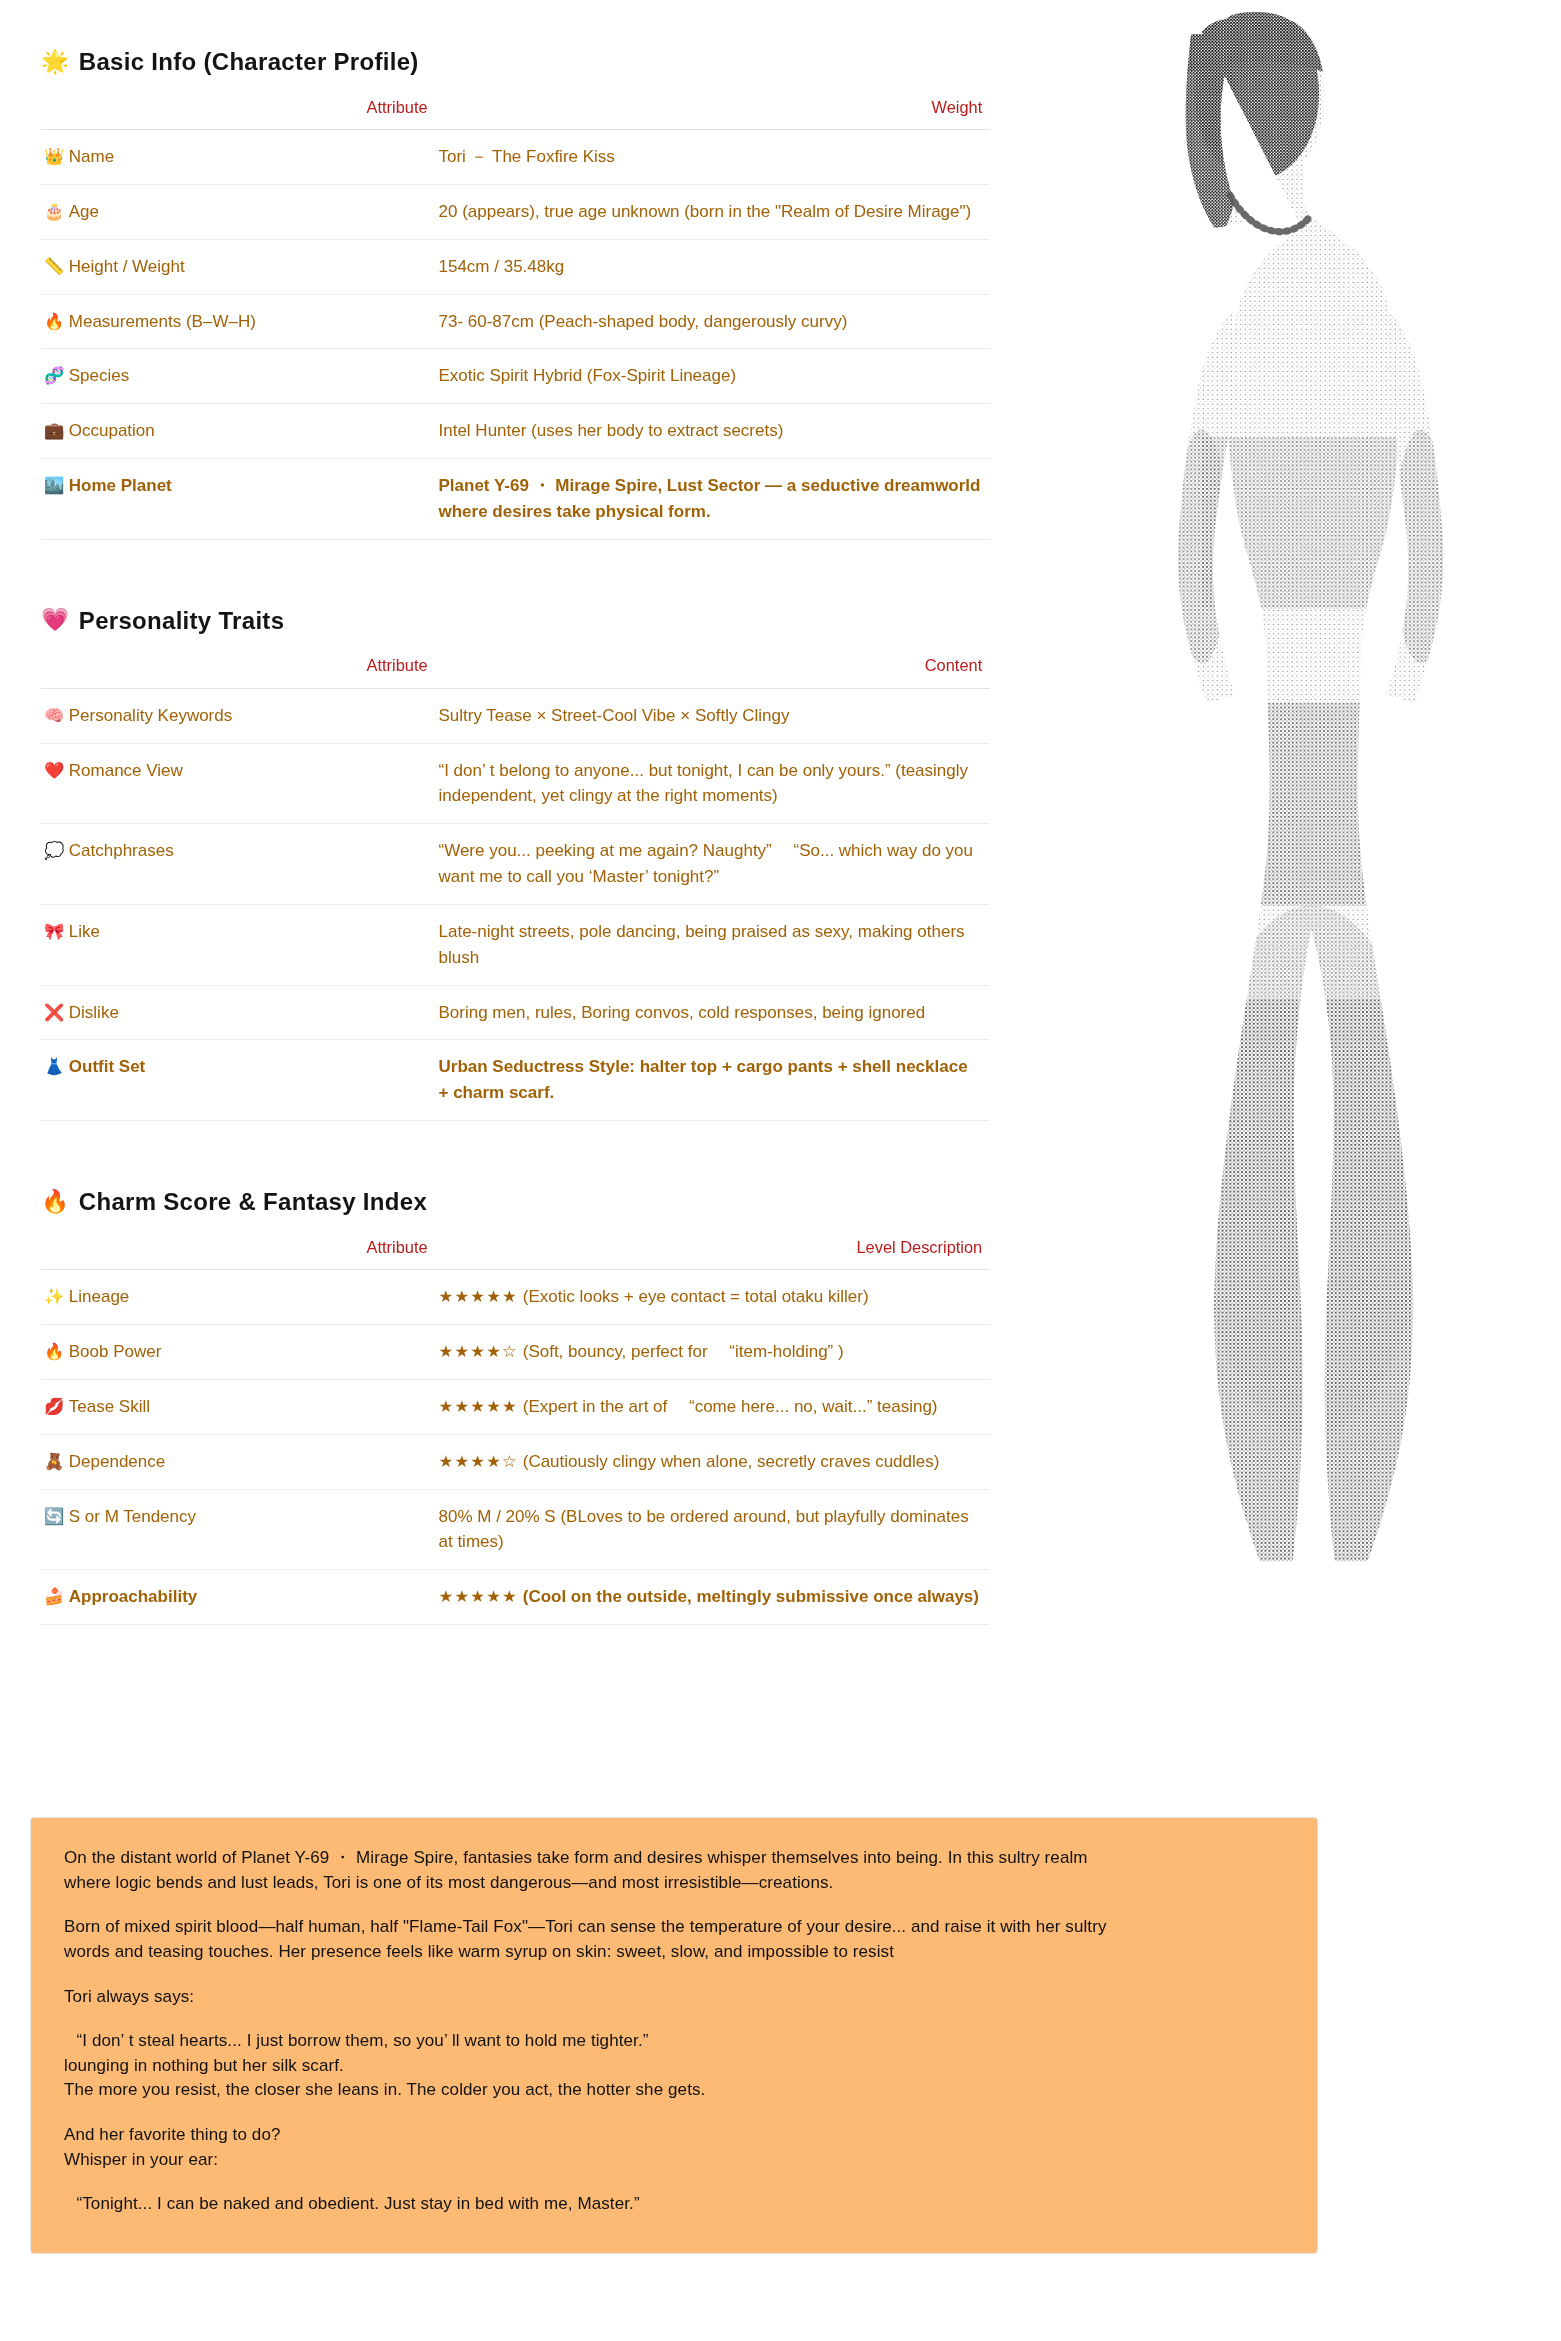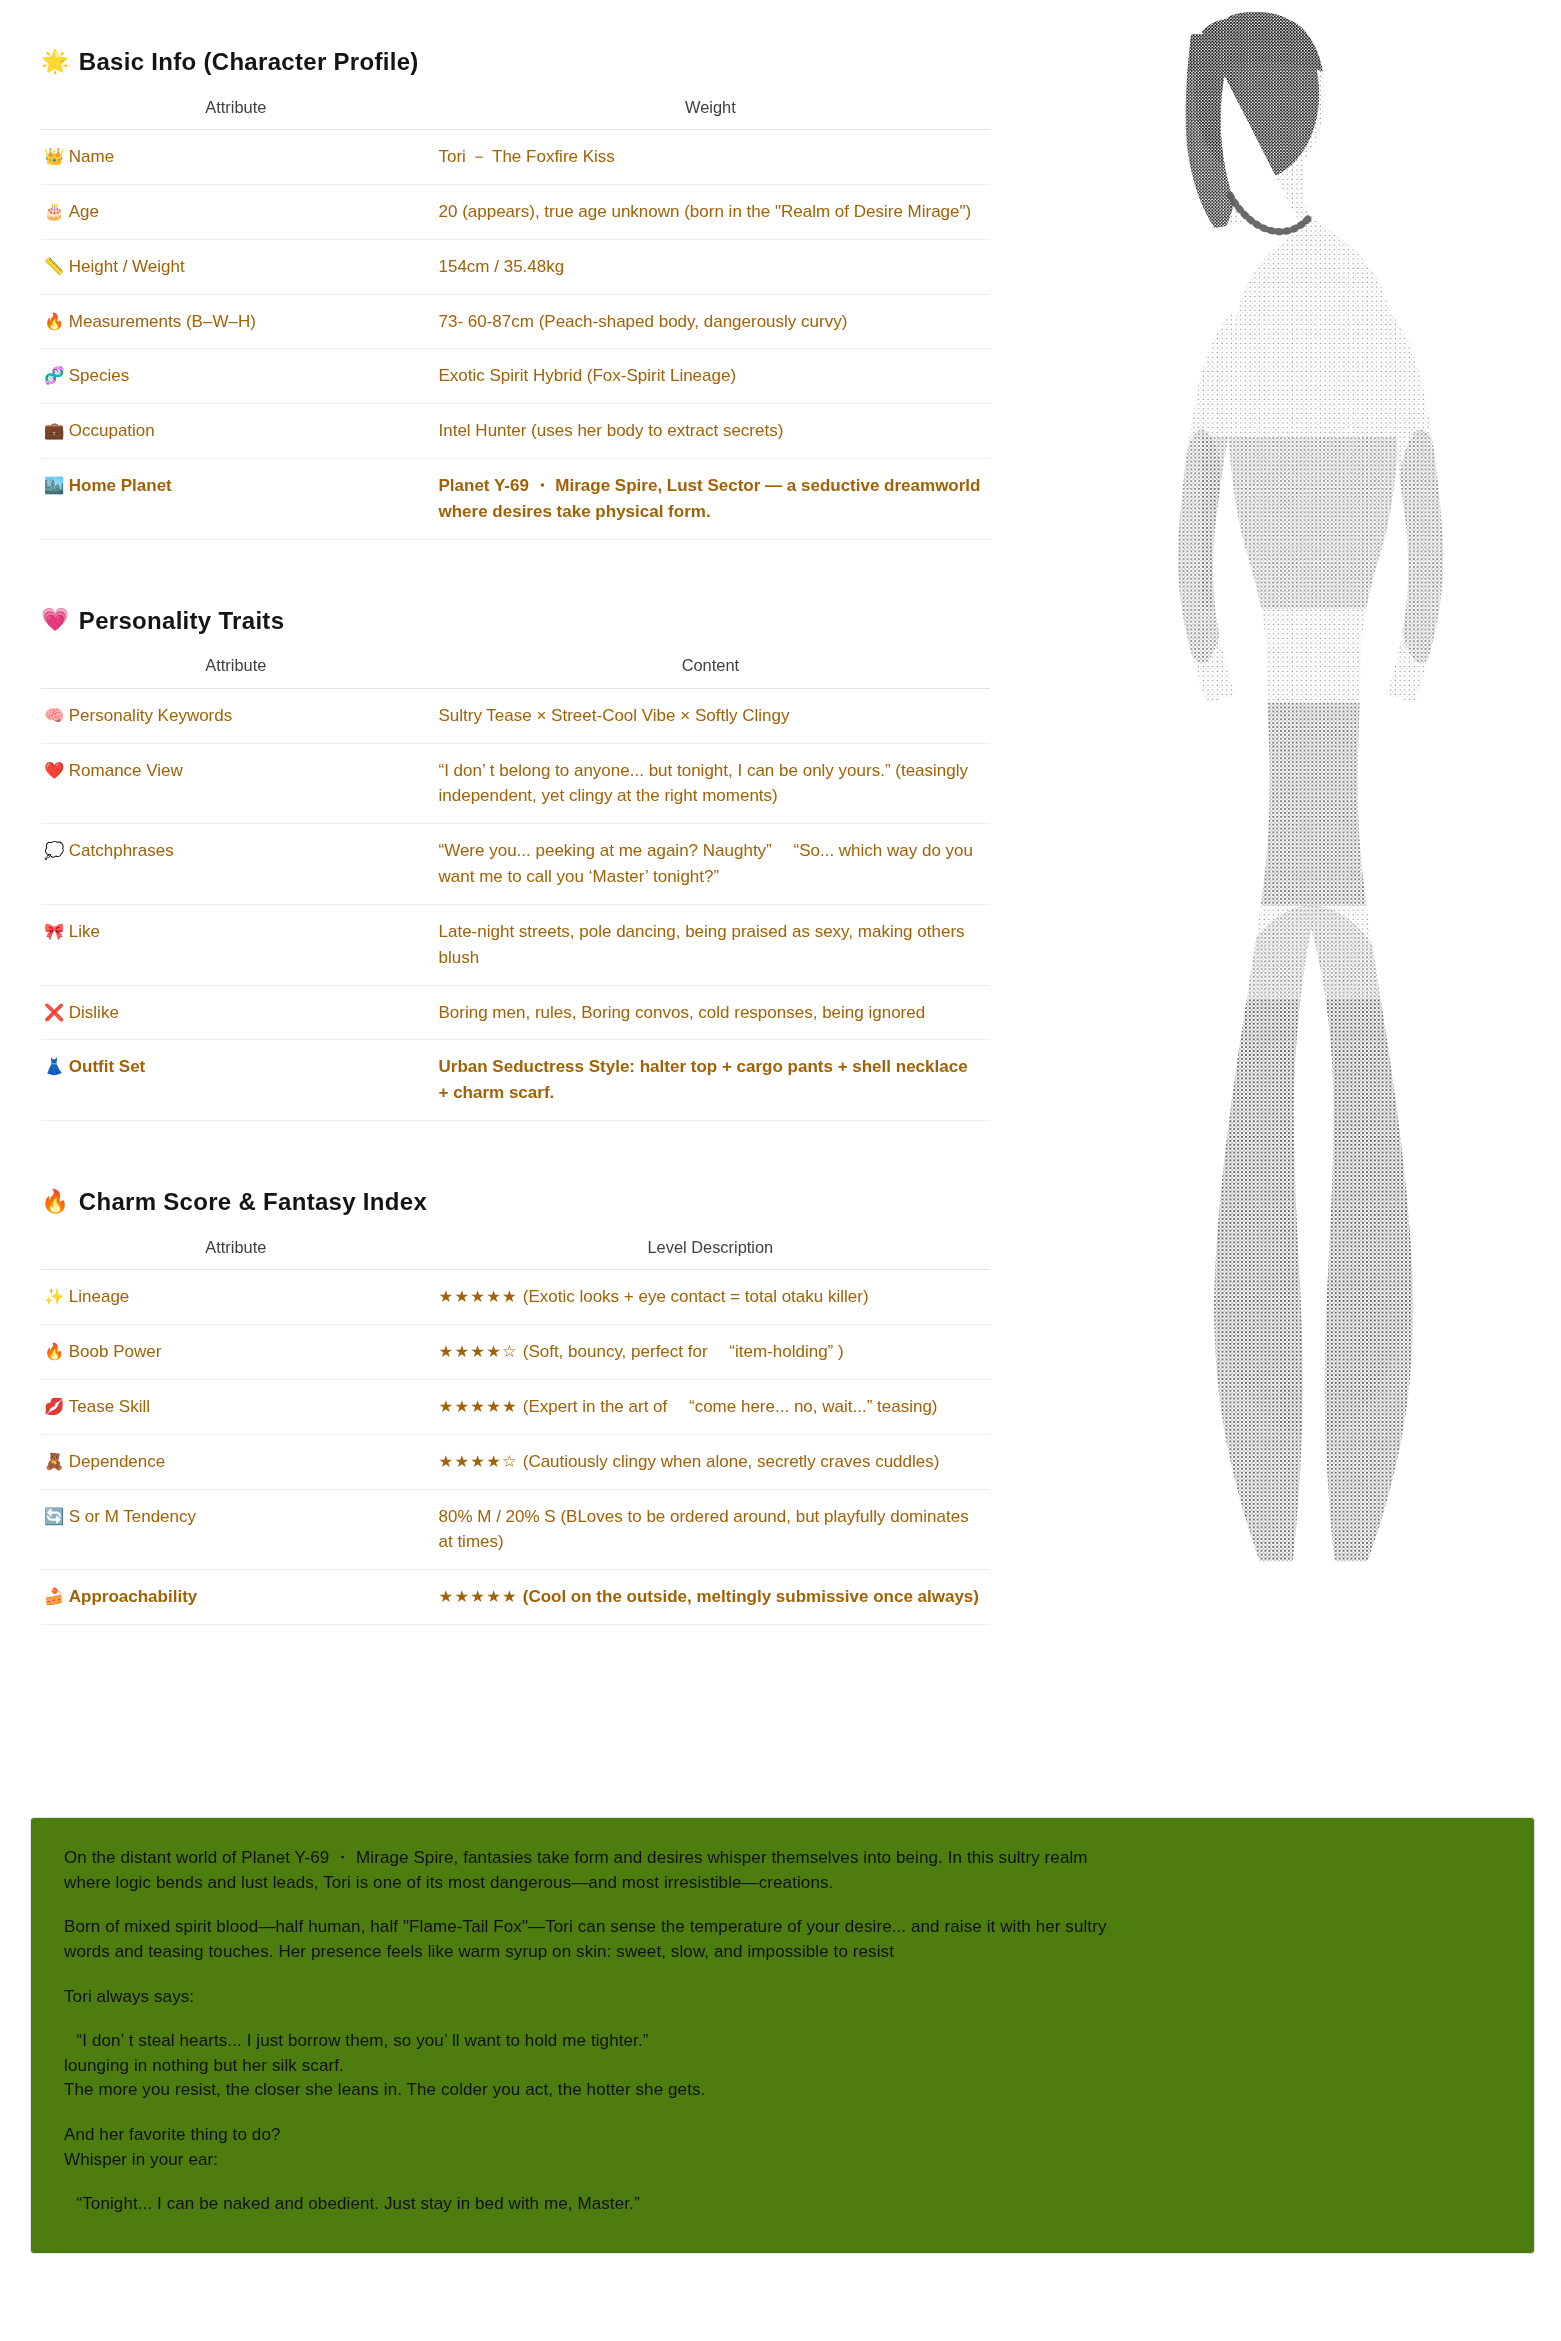--- a/index.html
+++ b/index.html
@@ -54,24 +54,24 @@
 
   table.profile {
     width: 949px;
     border-collapse: collapse;
     table-layout: fixed;
   }
   table.profile col.c-attr { width: 394px; }
   table.profile col.c-val  { width: 554px; }
 
   table.profile th {
-    text-align: center;
+    text-align: right;
     font-weight: normal;
     font-size: 16.4px;
-    color: #404040;
+    color: #b91c1c;
     padding: 1.6px 7.8px 12.5px 3.1px;
     border-bottom: 1.6px solid #e2e2e2;
     vertical-align: bottom;
   }
   table.profile td {
     font-size: 17px;
     line-height: 1.52;
     color: #a16207;
     padding: 14px 7.8px 14px 3.1px;
     border-bottom: 1.6px solid #ededed;
@@ -92,25 +92,25 @@
   .stars {
     letter-spacing: 1.2px;
     font-size: 16.4px;
   }
 
   
   #lore-card {
     position: absolute;
     left: 30px;
     top: 1817px;
-    width: 1505px;
+    width: 1288px;
     min-height: 437px;
     border: 1.6px solid #e3e3e3;
     border-radius: 3.9px;
-    background: #4d7c0f;
+    background: #fdba74;
     padding: 28px 19px 31px 33px;
   }
   #lore-card p {
     margin: 0;
     font-size: 17px;
     line-height: 1.45;
     color: #111111;
     letter-spacing: 0.1px;
   }
   #lore-card p.spaced { margin-bottom: 20px; }

